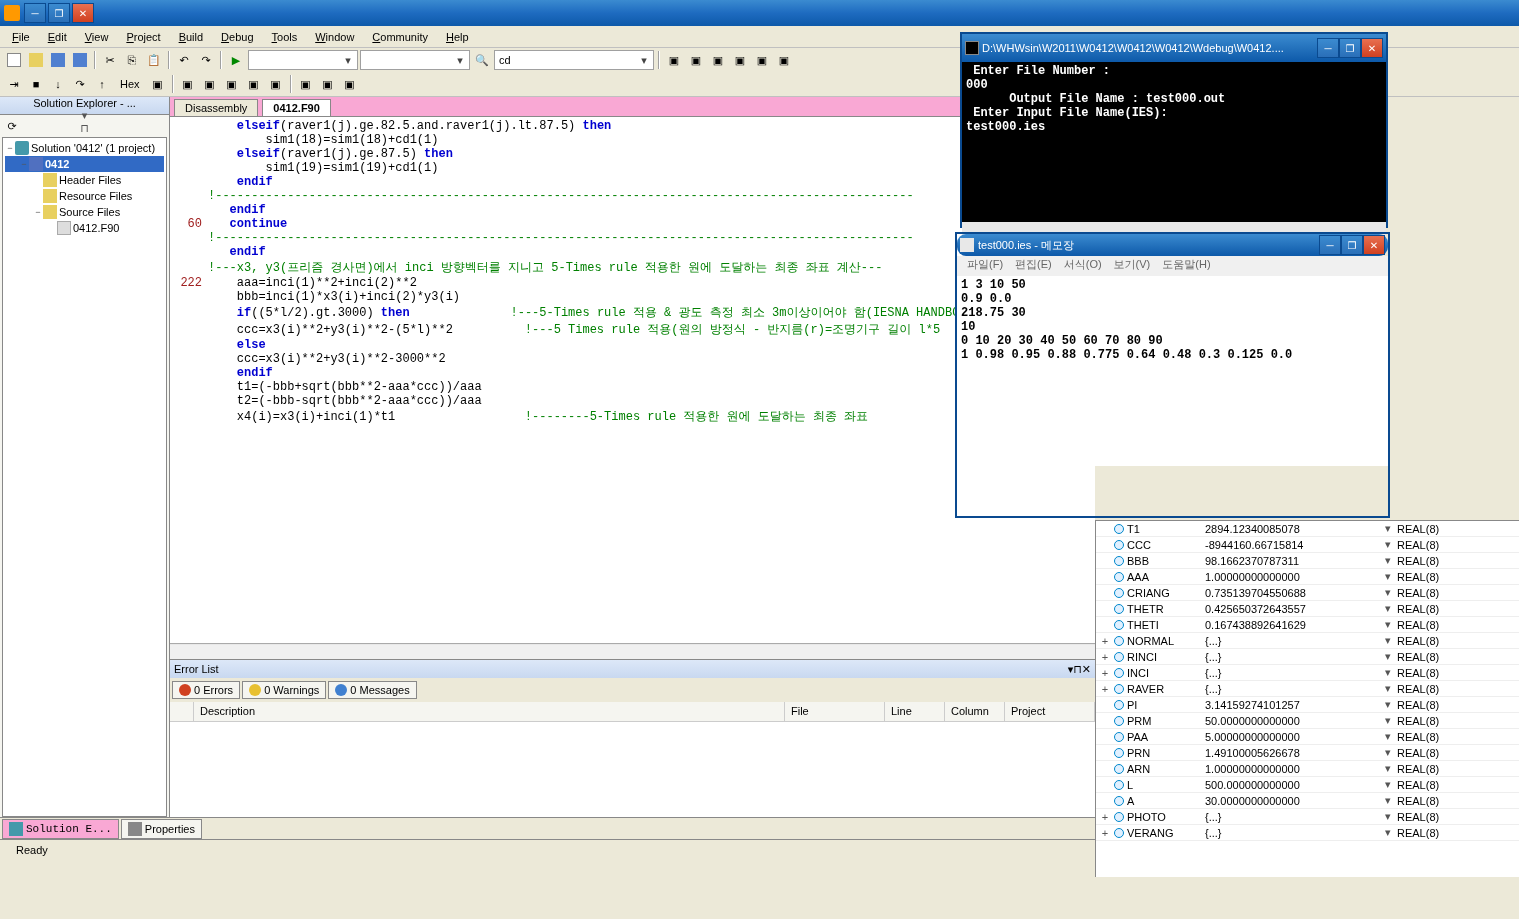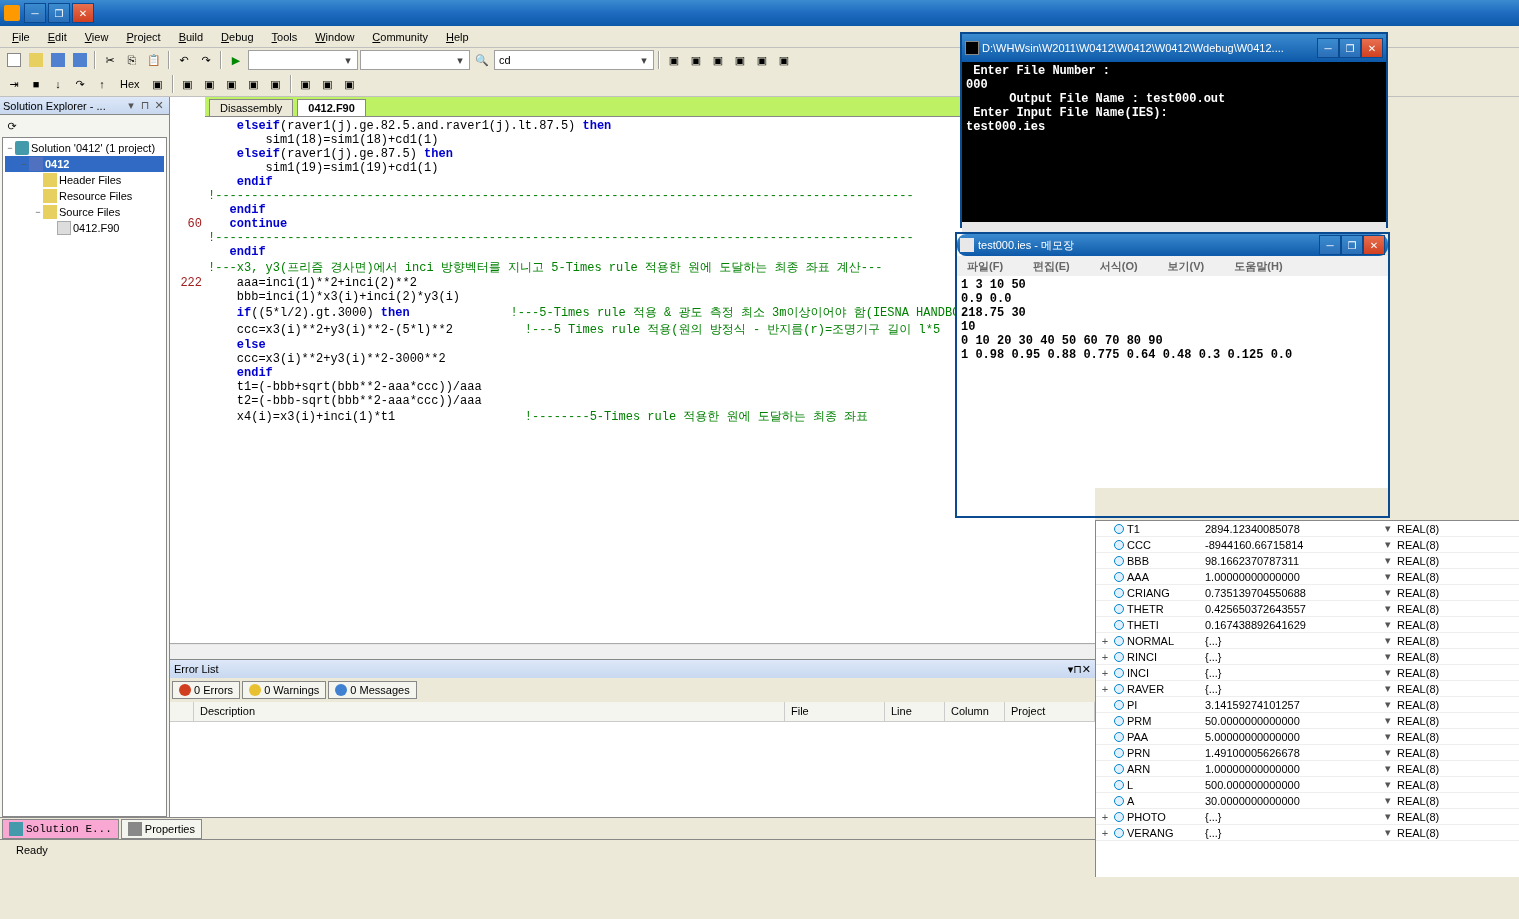--- a/index.html
+++ b/index.html
@@ -18,37 +18,37 @@
   .toolbars{background:#ece9d8;border-bottom:1px solid #c0c0c0;}
   .toolbar{height:24px;display:flex;align-items:center;padding:2px 4px;gap:2px;}
   .tbtn{width:20px;height:20px;border:1px solid transparent;display:flex;align-items:center;justify-content:center;}
   .tsep{width:2px;height:18px;border-left:1px solid #a0a0a0;border-right:1px solid #fff;margin:0 2px;}
   .tdrop{display:flex;align-items:center;border:1px solid #a0a0a0;height:20px;padding:0 2px;background:#fff;}
   .tdrop .arrow{width:14px;text-align:center;color:#444;}
   
   .main{display:flex;height:720px;}
   
   .solexp{width:170px;background:#f5f5f0;border-right:1px solid #888;display:flex;flex-direction:column;}
-  .panehdr{height:18px;background:linear-gradient(to bottom,#dde8f8,#c8d8f0);display:flex;align-items:center;padding:0 3px;font-size:11px;border-bottom:1px solid #888;}
+  .panehdr{height:18px;background:linear-gradient(to bottom,#dde8f8,#c8d8f0);display:flex;align-items:center;padding:0 3px;font-size:11px;border-bottom:1px solid #888;flex-direction:column;}
   .panehdr .t{flex:1;}
   .panehdr .b{width:14px;text-align:center;color:#555;cursor:pointer;}
   .sol-tb{height:22px;display:flex;align-items:center;padding:2px;gap:2px;}
   .tree{flex:1;background:#fff;border:1px solid #888;margin:0 2px;overflow:auto;padding:2px;font-size:11px;}
   .node{display:flex;align-items:center;padding:1px 0;white-space:nowrap;}
   .exp{width:10px;text-align:center;color:#555;font-size:9px;}
   .icn{width:14px;height:14px;margin-right:2px;}
   .icn.sol{background:#49a;border-radius:2px;}
   .icn.proj{background:#5070c0;}
   .icn.folder{background:#e8d060;}
   .icn.file{background:#ddd;border:1px solid #aaa;}
   .ind1{padding-left:14px;}.ind2{padding-left:28px;}.ind3{padding-left:42px;}
   .sel{background:#316ac5;color:#fff;}
   
   .editor{flex:1;display:flex;flex-direction:column;background:#fff;}
-  .tabs{height:20px;background:#bef264;display:flex;align-items:flex-end;border-bottom:1px solid #888;margin-left:35px;}
+  .tabs{height:20px;background:#f9a8d4;display:flex;align-items:flex-end;border-bottom:1px solid #888;}
   .tab{padding:2px 10px;margin-left:4px;background:#ece9d8;border:1px solid #888;border-bottom:none;font-size:11px;}
   .tab.active{background:#fff;font-weight:bold;}
   .code{flex:1;background:#fff;font-family:Consolas,'Courier New',monospace;font-size:12px;overflow:auto;padding:2px 0;white-space:pre;position:relative;}
   .cline{display:flex;}
   .gut{width:38px;text-align:right;padding-right:6px;color:#888;flex-shrink:0;}
   .ctxt{flex:1;overflow:hidden;}
   .kw{color:#0000d0;font-weight:bold;}
   .lbl{color:#a02020;}
   .cmt{color:#008000;}
   .hscroll{height:16px;background:#e8e8e8;border-top:1px solid #aaa;display:flex;align-items:center;}
@@ -83,23 +83,23 @@
   .console{position:absolute;left:960px;top:32px;width:428px;height:196px;border:2px solid #0a4a90;}
   .console .ct{height:28px;background:linear-gradient(to bottom,#3b8bd0,#0d59a9);display:flex;align-items:center;color:#fff;font-size:11px;padding:0 3px;}
   .console .ci{width:14px;height:14px;background:#000;border:1px solid #888;margin-right:3px;}
   .console .body{background:#000;color:#fff;font-family:'Courier New',monospace;font-size:12px;padding:2px 4px;height:160px;white-space:pre;font-weight:bold;}
   .console .hs{height:14px;background:#e8e8e8;}
   
   
   .notepad{position:absolute;left:955px;top:232px;width:435px;height:286px;border:2px solid #0a4a90;}
   .notepad .nt{height:22px;background:linear-gradient(to bottom,#3b8bd0,#0d59a9);display:flex;align-items:center;color:#fff;padding:0 3px;border-radius:9px;}
   .notepad .ni{width:14px;height:14px;background:#e8e8e8;margin-right:4px;}
-  .notepad .nm{height:20px;background:#f0f0f0;display:flex;align-items:center;gap:18px;padding:0 4px;font-size:11px;color:#666;font-weight:bold;}
+  .notepad .nm{height:20px;background:#f0f0f0;display:flex;align-items:flex-start;gap:0;padding:0 4px;font-size:11px;color:#666;}
   .notepad .nm span{padding:1px 6px;}
-  .notepad .nb{background:#fff;font-family:'Courier New',monospace;font-size:12px;padding:2px 4px;height:212px;white-space:pre;font-weight:bold;}
+  .notepad .nb{background:#fff;font-family:'Courier New',monospace;font-size:12px;padding:2px 4px;height:190px;white-space:pre;font-weight:bold;}
   
   .ic{display:inline-block;width:14px;height:14px;}
   .erric{width:12px;height:12px;border-radius:6px;}
   .erric.e{background:#d04020;}
   .erric.w{background:#e8c030;}
   .erric.i{background:#4080d0;}
 </style>
 </head>
 <body>
 

